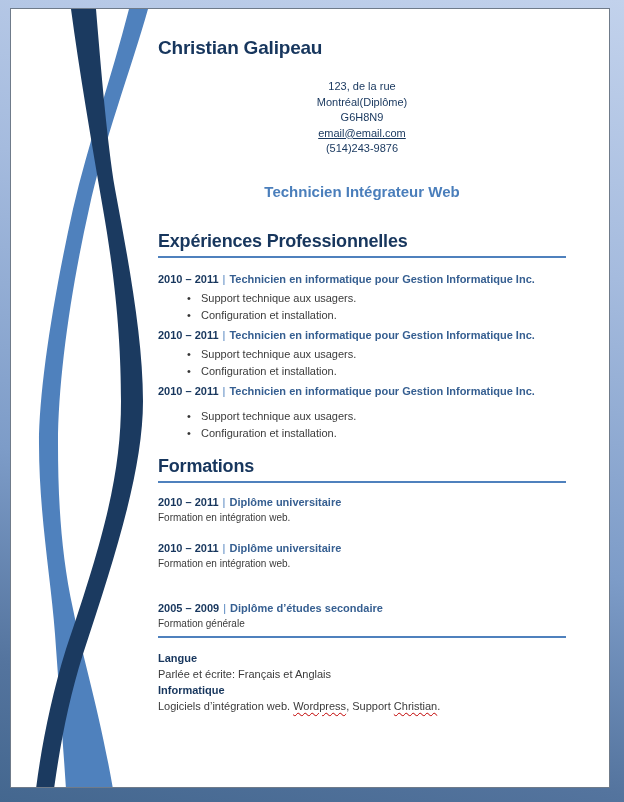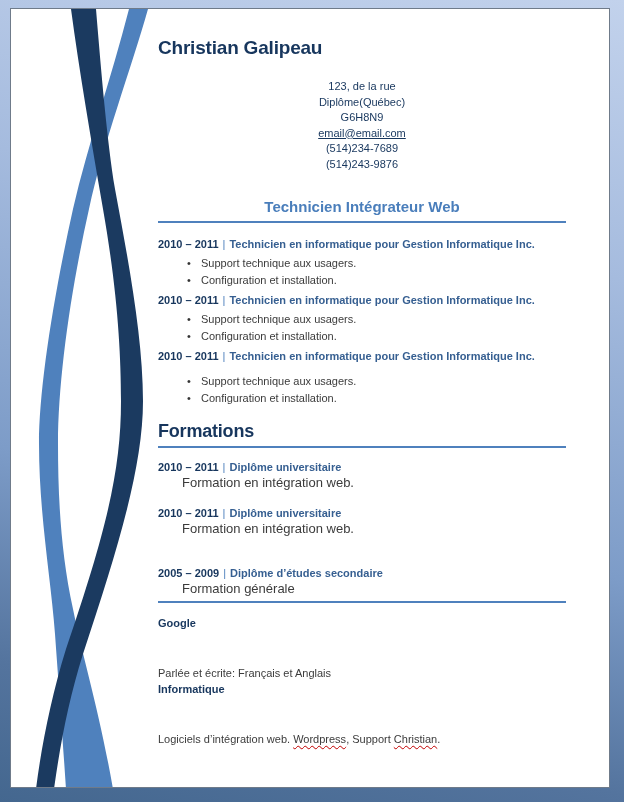--- a/index.html
+++ b/index.html
@@ -68,26 +68,26 @@
   .exp-entry + .exp-entry .entry-header { margin-top: 4px; }
   ul.bullets { margin-top: 3px; list-style: none; padding-left: 29px; }
   ul.bullets.spaced { margin-top: 9px; }
   ul.bullets li {
     display: flex;
     font-size: 11px; line-height: 17px;
     color: #3b3b3b;
   }
   .bullet-glyph { width: 14px; flex: 0 0 14px; color: #333333; }
   .form-entry .entry-header { margin-top: 12px; }
-  .form-entry .desc { font-size: 13px; line-height: 16px; color: #3b3b3b; margin-left: 24px; }
+  .form-entry .desc { font-size: 10px; line-height: 16px; color: #3b3b3b; }
   .form-entry.f2 .entry-header { margin-top: 15px; }
   .form-entry.f3 .entry-header { margin-top: 29px; }
   .skills { margin-top: 12px; }
   .skill-label { font-size: 11px; line-height: 16px; font-weight: bold; color: #17365d; }
-  .skill-text { font-size: 11px; line-height: 16px; color: #3b3b3b; margin-top: 34px; }
+  .skill-text { font-size: 11px; line-height: 16px; color: #3b3b3b; }
   .misspell {
     text-decoration-line: underline;
     text-decoration-style: wavy;
     text-decoration-color: #c00000;
     text-decoration-thickness: 1px;
     text-underline-offset: 2px;
   }
 </style>
 </head>
 <body>
@@ -98,29 +98,29 @@
     <path fill="#4f81bd" d="M118,0 C100,70 77,135 62,200 C42,290 28,380 28,435 C28,505 40,570 44,625 C48,680 52,735 55,780 L102,780 C88,700 72,650 62,600 C50,545 47,490 47,435 C47,370 60,280 78,200 C92,135 120,60 137,0 Z"></path>
     <path fill="#1b3a60" d="M60,0 C68,60 80,130 92,200 C106,280 110,340 110,392 C110,460 96,520 55,640 C40,688 30,740 25,780 L43,780 C50,730 58,690 72,645 C105,545 132,460 132,392 C132,330 118,255 104,180 C96,132 90,60 85,0 Z"></path>
   </svg>
 
   <div class="content">
 
     <h1 class="name">Christian Galipeau</h1>
 
     <div class="contact">
       <span class="line">123, de la rue</span>
-      <span class="line">Diplôme(Québec)</span>
+      <span class="line">Montréal(Diplôme)</span>
       <span class="line">G6H8N9</span>
       <span class="line"><a class="email">email@email.com</a></span>
-      <span class="line">(514)234-7689</span>
       <span class="line">(514)243-9876</span>
     </div>
 
     <div class="job-title">Technicien Intégrateur Web</div>
 
+    <h2 class="section experience">Expériences Professionnelles</h2>
     <div class="rule"></div>
 
     <div class="exp-entry">
       <div class="entry-header">
         <span class="period">2010 – 2011</span><span class="sep">|</span><span class="etitle">Technicien en informatique pour Gestion Informatique Inc.</span>
       </div>
       <ul class="bullets">
         <li>
             <span class="bullet-glyph">•</span>
             <span>Support technique aux usagers.</span>
@@ -184,20 +184,20 @@
     <div class="form-entry f3">
       <div class="entry-header">
         <span class="period">2005 – 2009</span><span class="sep">|</span><span class="etitle">Diplôme d’études secondaire</span>
       </div>
       <div class="desc">Formation générale</div>
     </div>
 
     <div class="rule"></div>
 
     <div class="skills">
-      <div class="skill-label">Google</div>
+      <div class="skill-label">Langue</div>
       <div class="skill-text">Parlée et écrite: Français et Anglais</div>
       <div class="skill-label">Informatique</div>
       <div class="skill-text"><span>Logiciels d’intégration web. </span><span class="misspell">Wordpress</span><span>, Support </span><span class="misspell">Christian</span><span>.</span></div>
     </div>
 
   </div>
 </div>
 
 </body></html>

